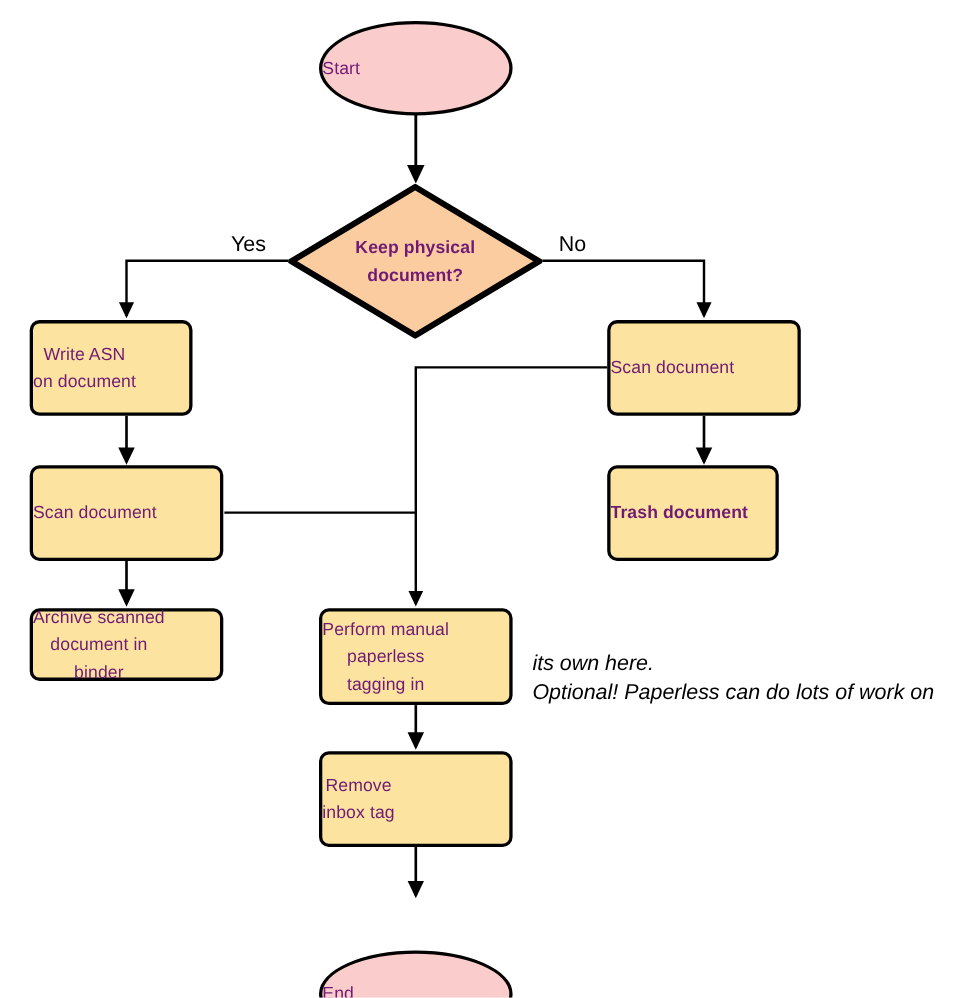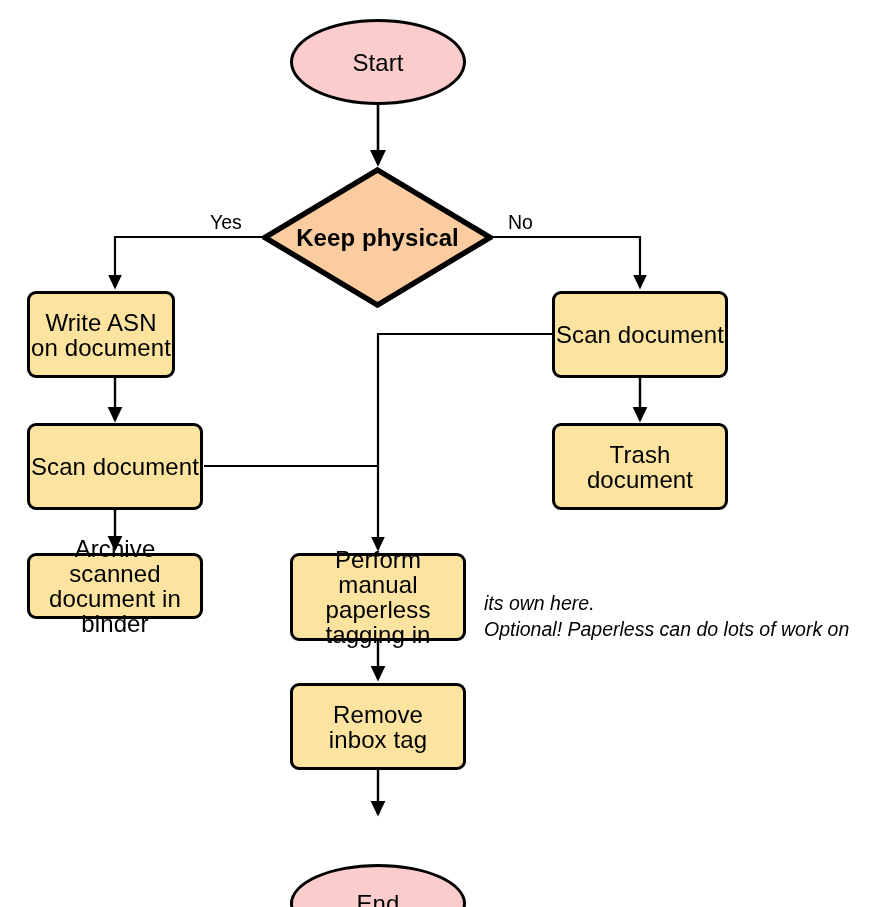--- a/index.html
+++ b/index.html
@@ -22,24 +22,23 @@
     left: 0;
     top: 0;
     width: 888px;
     height: 907px;
   }
   .node {
     position: absolute;
     box-sizing: border-box;
     display: flex;
     align-items: center;
-    justify-content: center;
     text-align: center;
-    color: #000000;
-    font-size: 24px;
+    color: #701a75;
+    font-size: 16px;
     line-height: 25px;
     letter-spacing: 0.1px;
   }
   .node-terminator {
     border: 3.2px solid #000000;
     border-radius: 50%;
     background: #facccc;
   }
   .node-process {
     border: 3.2px solid #000000;
@@ -136,20 +135,21 @@
   <div class="node node-terminator" style="left:290px; top:19px; width:176px; height:86px;">
     <span>Start</span>
   </div>
 
   <div class="node node-decision" style="left:262px; top:167px; width:231px; height:141px;">
     <svg class="diamond-shape" viewBox="0 0 231 141" preserveAspectRatio="none" xmlns="http://www.w3.org/2000/svg">
       <polygon points="115.5,3 228,70.5 115.5,138 3,70.5" fill="#facca0" stroke="#000000" stroke-width="5.5"></polygon>
     </svg>
     <div class="diamond-label">
       <div>Keep physical</div>
+      <div>document?</div>
     </div>
   </div>
 
   <div class="edge-label" style="left:210px; top:211px;">Yes</div>
   <div class="edge-label" style="left:508px; top:211px;">No</div>
 
   <div class="node node-process" style="left:27px; top:291px; width:148px; height:87px;">
     <div>
       <div>Write ASN</div>
       <div>on document</div>
@@ -165,21 +165,21 @@
       <div>Archive scanned</div>
       <div>document in</div>
       <div>binder</div>
     </div>
   </div>
 
   <div class="node node-process" style="left:552px; top:291px; width:176px; height:87px;">
     <span>Scan document</span>
   </div>
 
-  <div class="node node-process" style="left:552px; top:423px; width:176px; height:87px;">
+  <div class="node node-process" style="left:552px; top:423px; width:156px; height:87px;font-weight:bold;">
     <span>Trash document</span>
   </div>
 
   <div class="node node-process" style="left:290px; top:553px; width:176px; height:88px;">
     <div>
       <div>Perform manual</div>
       <div>paperless</div>
       <div>tagging in</div>
     </div>
   </div>

